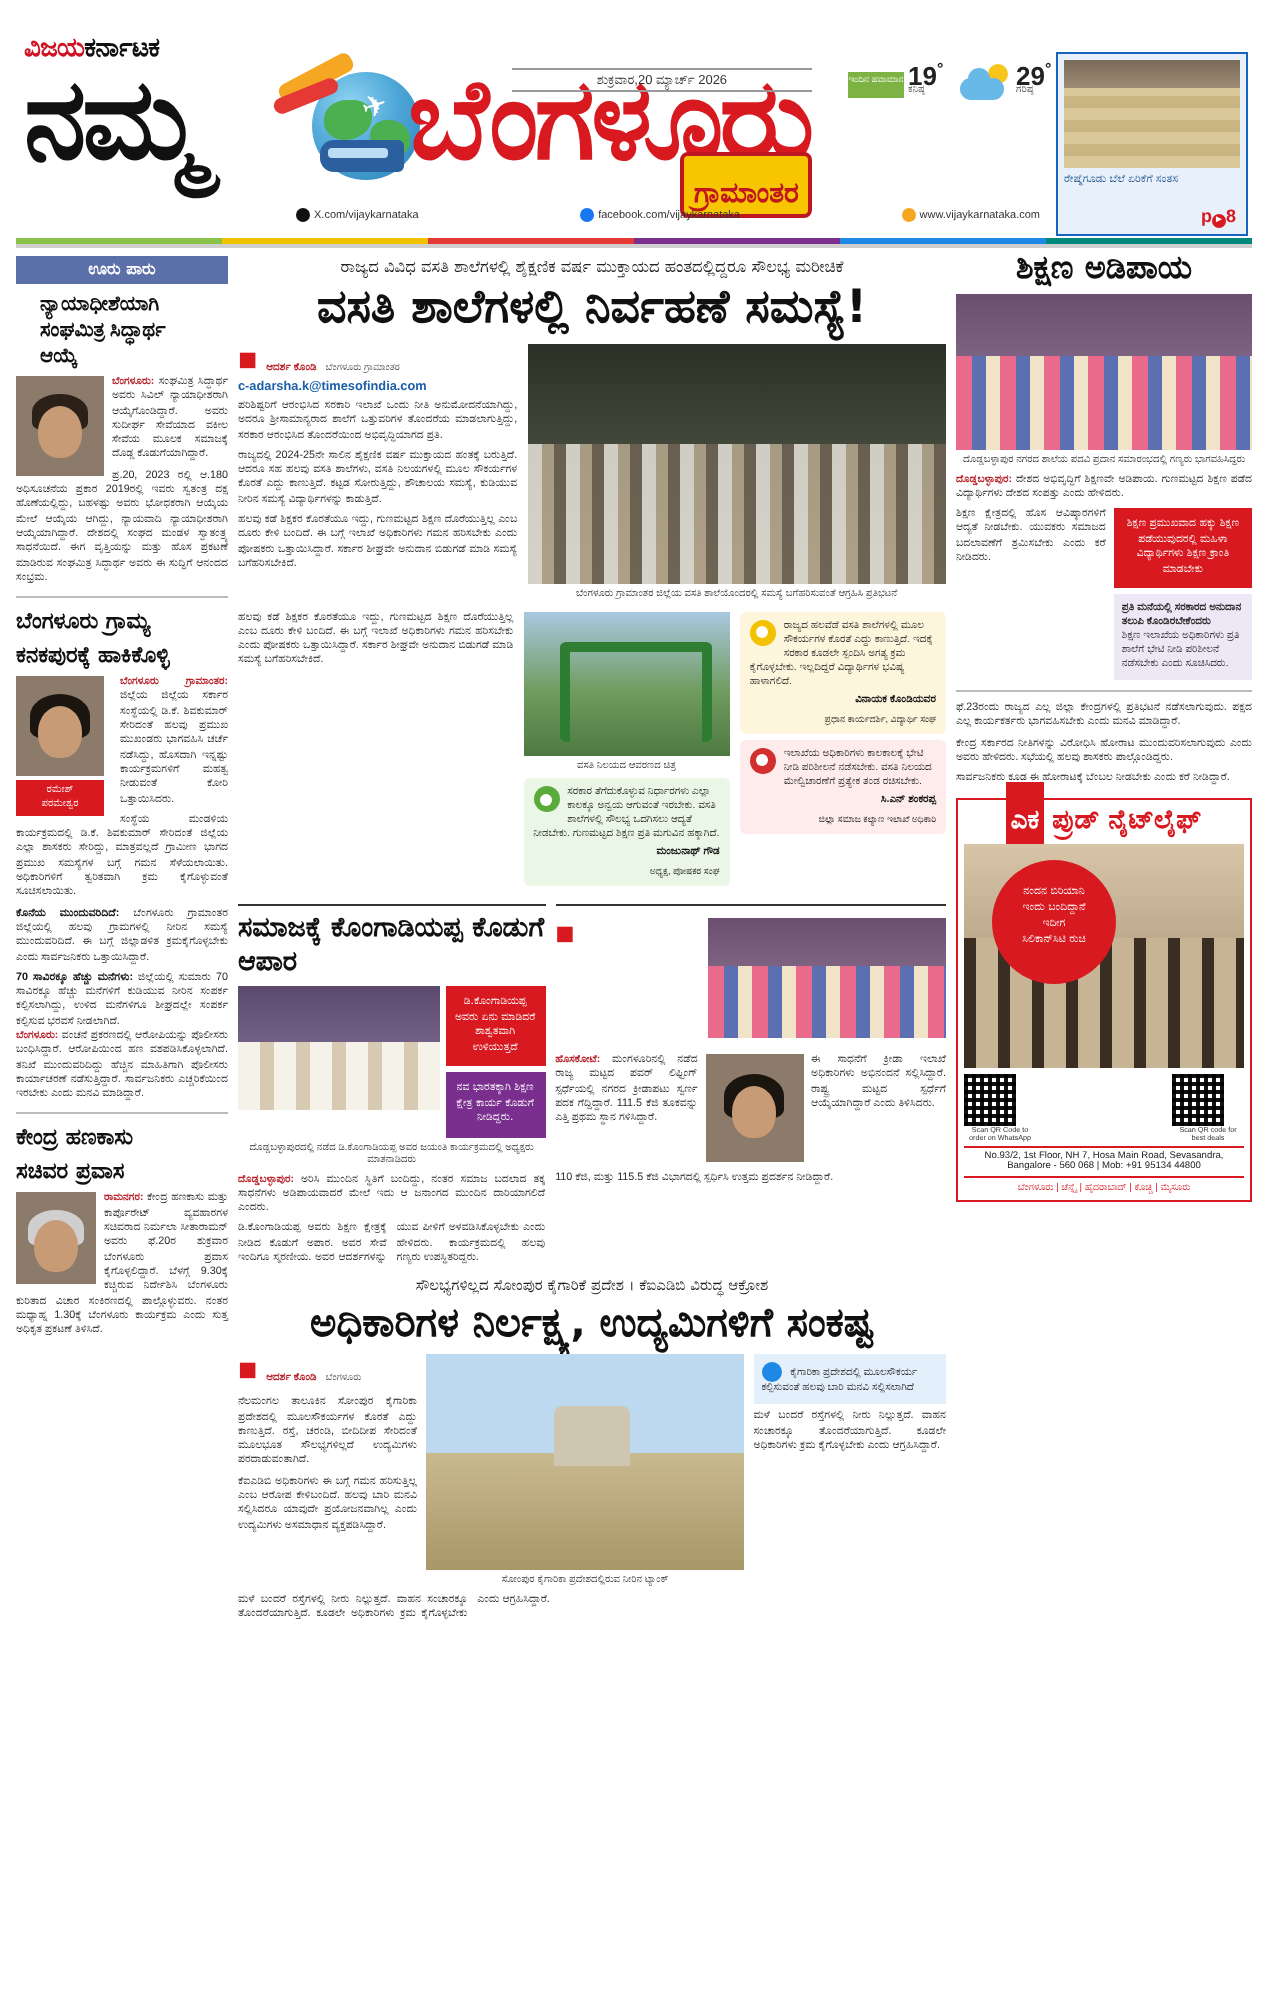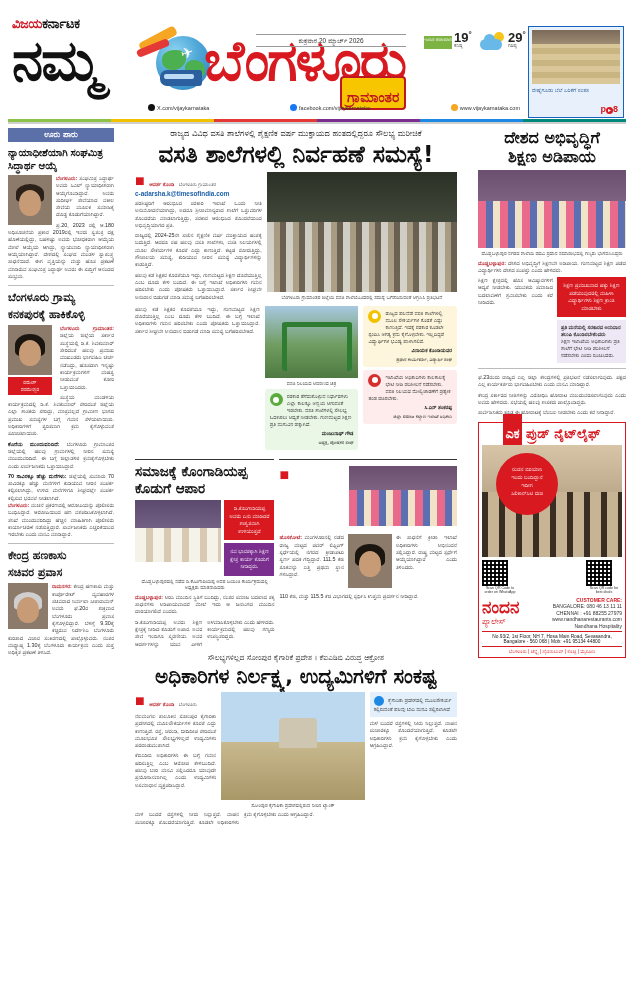--- a/index.html
+++ b/index.html
@@ -53,29 +53,29 @@
 
   .social { position:absolute; left:140px; top:98px; width:372px; display:flex; justify-content:space-between; font-size:5.5px; color:#333; }
   .social span { display:flex; align-items:center; gap:2px; }
   .social i { width:7px; height:7px; border-radius:50%; display:inline-block; font-style:normal; }
   .ic-x { background:#111; } .ic-fb { background:#1877f2; } .ic-web { background:#f5a623; }
 
   .rainbow { position:absolute; left:0; right:0; bottom:0; height:3px; display:flex; }
   .rainbow div { flex:1; }
 
   
-  .body-grid { display:flex; gap:21px; margin-top:4px; height: 862px; }
+  .body-grid { display:flex; gap:5px; margin-top:4px; height: 862px; }
   .col-left { width:106px; }
   .col-mid { flex:1; }
   .col-right { width:148px; }
 
   .rulehead { background:#5b6fa8; color:#fff; text-align:center; font-size:8px; font-weight:bold; padding:2px 0; font-family:"DejaVu Sans",sans-serif; }
   .hl-k { font-family:"DejaVu Sans", sans-serif; }
 
-  .side-title { font-size:10px; font-weight:bold; color:#111; line-height:13px; margin:4px 0 3px; font-family:Liberation Sans, sans-serif; }
+  .side-title { font-size:10px; font-weight:bold; color:#111; line-height:13px; margin:4px 12px 3px; font-family:Liberation Serif, serif; }
   .side-title2 { font-size:11px; font-weight:bold; color:#111; line-height:14px; margin:5px 0 3px; font-family:"DejaVu Sans",sans-serif; }
   .portrait { width:44px; height:50px; float:left; margin:0 4px 2px 0; background:#8c7a6b; position:relative; overflow:hidden; }
   .portrait .face { position:absolute; left:50%; top:30%; transform:translateX(-50%); width:22px; height:26px; background:#c89b77; border-radius:50% 50% 45% 45%; }
   .portrait .hair { position:absolute; left:50%; top:18%; transform:translateX(-50%); width:28px; height:18px; background:#2b2119; border-radius:50% 50% 20% 20%; }
   .portrait.w .hair { background:#1b1510; width:30px; height:22px; }
   .portrait.gray .hair { background:#cfcfcf; }
   .redtag { width:44px; background:#d81920; color:#fff; font-size:5px; text-align:center; line-height:7px; padding:2px 0; clear:left; }
 
   .txt { font-size:5.4px; line-height:7.3px; color:#2a2a2a; text-align:justify; }
   .txt b { color:#111; }
@@ -415,21 +415,20 @@
             </div>
             <div class="txt mt3">ಮಳೆ ಬಂದರೆ ರಸ್ತೆಗಳಲ್ಲಿ ನೀರು ನಿಲ್ಲುತ್ತದೆ. ವಾಹನ ಸಂಚಾರಕ್ಕೂ ತೊಂದರೆಯಾಗುತ್ತಿದೆ. ಕೂಡಲೇ ಅಧಿಕಾರಿಗಳು ಕ್ರಮ ಕೈಗೊಳ್ಳಬೇಕು ಎಂದು ಆಗ್ರಹಿಸಿದ್ದಾರೆ.</div>
           </div>
         </div>
         <div class="txt mt3 three-col">ಮಳೆ ಬಂದರೆ ರಸ್ತೆಗಳಲ್ಲಿ ನೀರು ನಿಲ್ಲುತ್ತದೆ. ವಾಹನ ಸಂಚಾರಕ್ಕೂ ತೊಂದರೆಯಾಗುತ್ತಿದೆ. ಕೂಡಲೇ ಅಧಿಕಾರಿಗಳು ಕ್ರಮ ಕೈಗೊಳ್ಳಬೇಕು ಎಂದು ಆಗ್ರಹಿಸಿದ್ದಾರೆ.</div>
       </div>
     </div>
 
     <div class="col-right">
 
-      <div class="lead-head" style="font-size:16px;line-height:19px;margin-top:0;">ದೇಶದ ಅಭಿವೃದ್ಧಿಗೆ</div>
       <div class="lead-head" style="font-size:16px;line-height:19px;margin-top:-4px;">ಶಿಕ್ಷಣ ಅಡಿಪಾಯ</div>
 
       <div class="photo group" style="height:78px;"></div>
       <div class="caption">ದೊಡ್ಡಬಳ್ಳಾಪುರ ನಗರದ ಶಾಲೆಯ ಪದವಿ ಪ್ರದಾನ ಸಮಾರಂಭದಲ್ಲಿ ಗಣ್ಯರು ಭಾಗವಹಿಸಿದ್ದರು</div>
 
       <div class="txt mt3">
         <span class="byline">ದೊಡ್ಡಬಳ್ಳಾಪುರ:</span>
         <span>ದೇಶದ ಅಭಿವೃದ್ಧಿಗೆ ಶಿಕ್ಷಣವೇ ಅಡಿಪಾಯ. ಗುಣಮಟ್ಟದ ಶಿಕ್ಷಣ ಪಡೆದ ವಿದ್ಯಾರ್ಥಿಗಳು ದೇಶದ ಸಂಪತ್ತು ಎಂದು ಹೇಳಿದರು.</span>
       </div>
 
@@ -468,31 +467,18 @@
         <div style="display:flex;justify-content:space-between;align-items:flex-start;margin-top:3px;">
           <div style="text-align:center;">
             <div class="qr"></div>
             <div style="font-size:3.6px;color:#333;width:36px;">Scan QR Code to order on WhatsApp</div>
           </div>
           <div style="text-align:center;">
             <div class="qr"></div>
             <div style="font-size:3.6px;color:#333;width:36px;">Scan QR code for best deals</div>
           </div>
         </div>
-        <div style="display:flex;justify-content:space-between;align-items:center;margin-top:3px;">
-          <div>
-            <div class="ad-brand">ನಂದನ</div>
-            <div class="ad-sub">ಪ್ಯಾಲೇಸ್</div>
-          </div>
-          <div class="ad-care" style="text-align:right;">
-            <b>CUSTOMER CARE:</b>
-            <div>BANGALORE: 080 46 13 11 11</div>
-            <div>CHENNAI : +91 88255 27979</div>
-            <div>www.nandhanarestaurants.com</div>
-            <div>Nandhana Hospitality</div>
-          </div>
-        </div>
         <div class="ad-addr">No.93/2, 1st Floor, NH 7, Hosa Main Road, Sevasandra, Bangalore - 560 068  |  Mob: +91 95134 44800</div>
         <div class="ad-foot">ಬೆಂಗಳೂರು  |  ಚೆನ್ನೈ  |  ಹೈದರಾಬಾದ್  |  ಕೊಚ್ಚಿ  |  ಮೈಸೂರು</div>
       </div>
     </div>
   </div>
 </div>
 
 </body></html>

